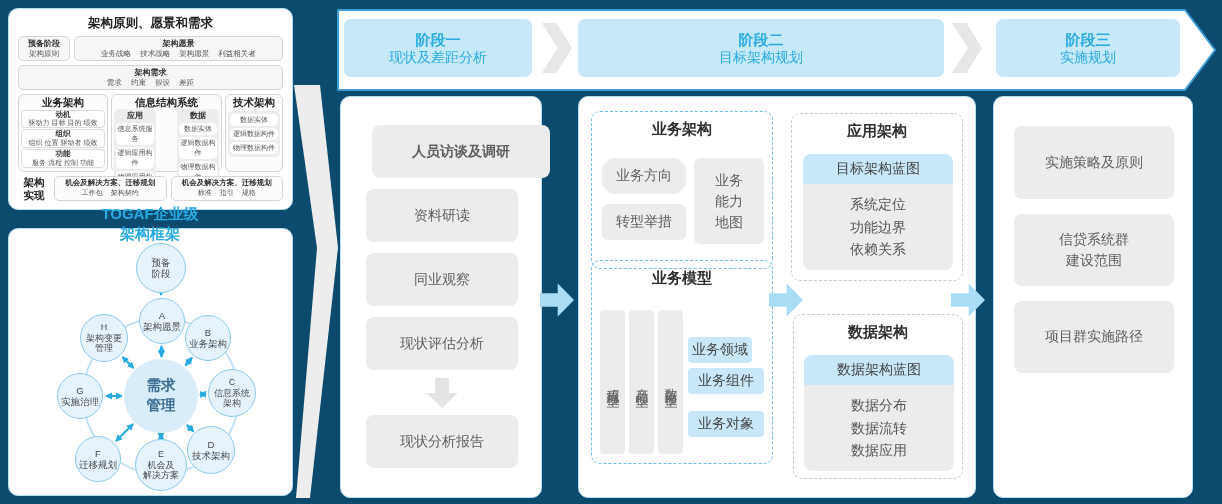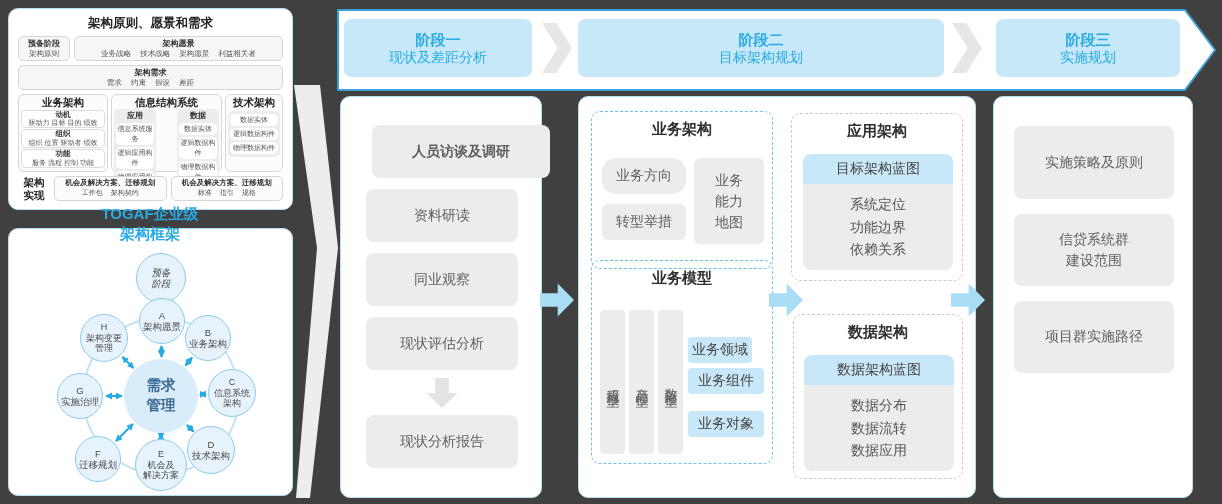--- a/index.html
+++ b/index.html
@@ -1,17 +1,17 @@
 <!DOCTYPE html>
 <html><head>
 <meta charset="utf-8">
 <style>
   html,body{margin:0;padding:0;background:#fff;}
   body{font-family:"Liberation Sans","DejaVu Sans",sans-serif;color:#333;}
-  #app{position:relative;width:1222px;height:504px;overflow:hidden;background:#404040;}
+  #app{position:relative;width:1222px;height:504px;overflow:hidden;background:#0c4a6e;}
   .abs{position:absolute;}
   .pre{white-space:pre-line;}
   
   .blue-panel{position:absolute;background:#fff;border:1.5px solid #b4dff5;border-radius:10px;box-sizing:border-box;}
   .dashed-blue{position:absolute;border:1.5px dashed #6cc0e8;border-radius:9px;box-sizing:border-box;}
   .dashed-gray{position:absolute;border:1.5px dashed #c9c9c9;border-radius:9px;box-sizing:border-box;}
   
   .gbox{position:absolute;background:#ececec;border-radius:8px;display:flex;align-items:center;justify-content:center;color:#606060;font-size:14px;text-align:center;box-sizing:border-box;}
   .bluebox{position:absolute;background:#c8e7f8;display:flex;align-items:center;justify-content:center;color:#444;font-size:14px;text-align:center;box-sizing:border-box;}
   
@@ -146,21 +146,21 @@
       <line x1="152" y1="60" x2="152" y2="66" stroke="#29abe2" stroke-width="2.2" marker-end="url(#ah)"></line>
       <line x1="152.5" y1="128" x2="152.5" y2="117" stroke="#29abe2" stroke-width="2.2" marker-start="url(#ah)" marker-end="url(#ah)"></line>
       <line x1="176.5" y1="136.5" x2="183" y2="128.5" stroke="#29abe2" stroke-width="2.2" marker-start="url(#ah)" marker-end="url(#ah)"></line>
       <line x1="191" y1="165.5" x2="197" y2="165" stroke="#29abe2" stroke-width="2.2" marker-start="url(#ah)" marker-end="url(#ah)"></line>
       <line x1="178" y1="196" x2="184.5" y2="202.5" stroke="#29abe2" stroke-width="2.2" marker-start="url(#ah)" marker-end="url(#ah)"></line>
       <line x1="152" y1="205" x2="152" y2="210" stroke="#29abe2" stroke-width="2.2" marker-start="url(#ah)" marker-end="url(#ah)"></line>
       <line x1="124" y1="195" x2="107" y2="212" stroke="#29abe2" stroke-width="2.2" marker-start="url(#ah)" marker-end="url(#ah)"></line>
       <line x1="113" y1="167" x2="97" y2="167" stroke="#29abe2" stroke-width="2.2" marker-start="url(#ah)" marker-end="url(#ah)"></line>
       <line x1="124.5" y1="139" x2="113.5" y2="128" stroke="#29abe2" stroke-width="2.2" marker-start="url(#ah)" marker-end="url(#ah)"></line>
     </svg>
-    <div class="node" style="left:127px;top:24px;width:50px;height:50px;font-style:italic;">预备
+    <div class="node" style="left:127px;top:14px;width:50px;height:50px;">预备
 阶段</div>
     <div class="node" style="left:130px;top:69px;width:46px;height:46px;">A
 架构愿景</div>
     <div class="node" style="left:176px;top:86px;width:46px;height:46px;">B
 业务架构</div>
     <div class="node small-text" style="left:199px;top:140px;width:48px;height:48px;">C
 信息系统
 架构</div>
     <div class="node" style="left:178px;top:197px;width:48px;height:48px;">D
 技术架构</div>

